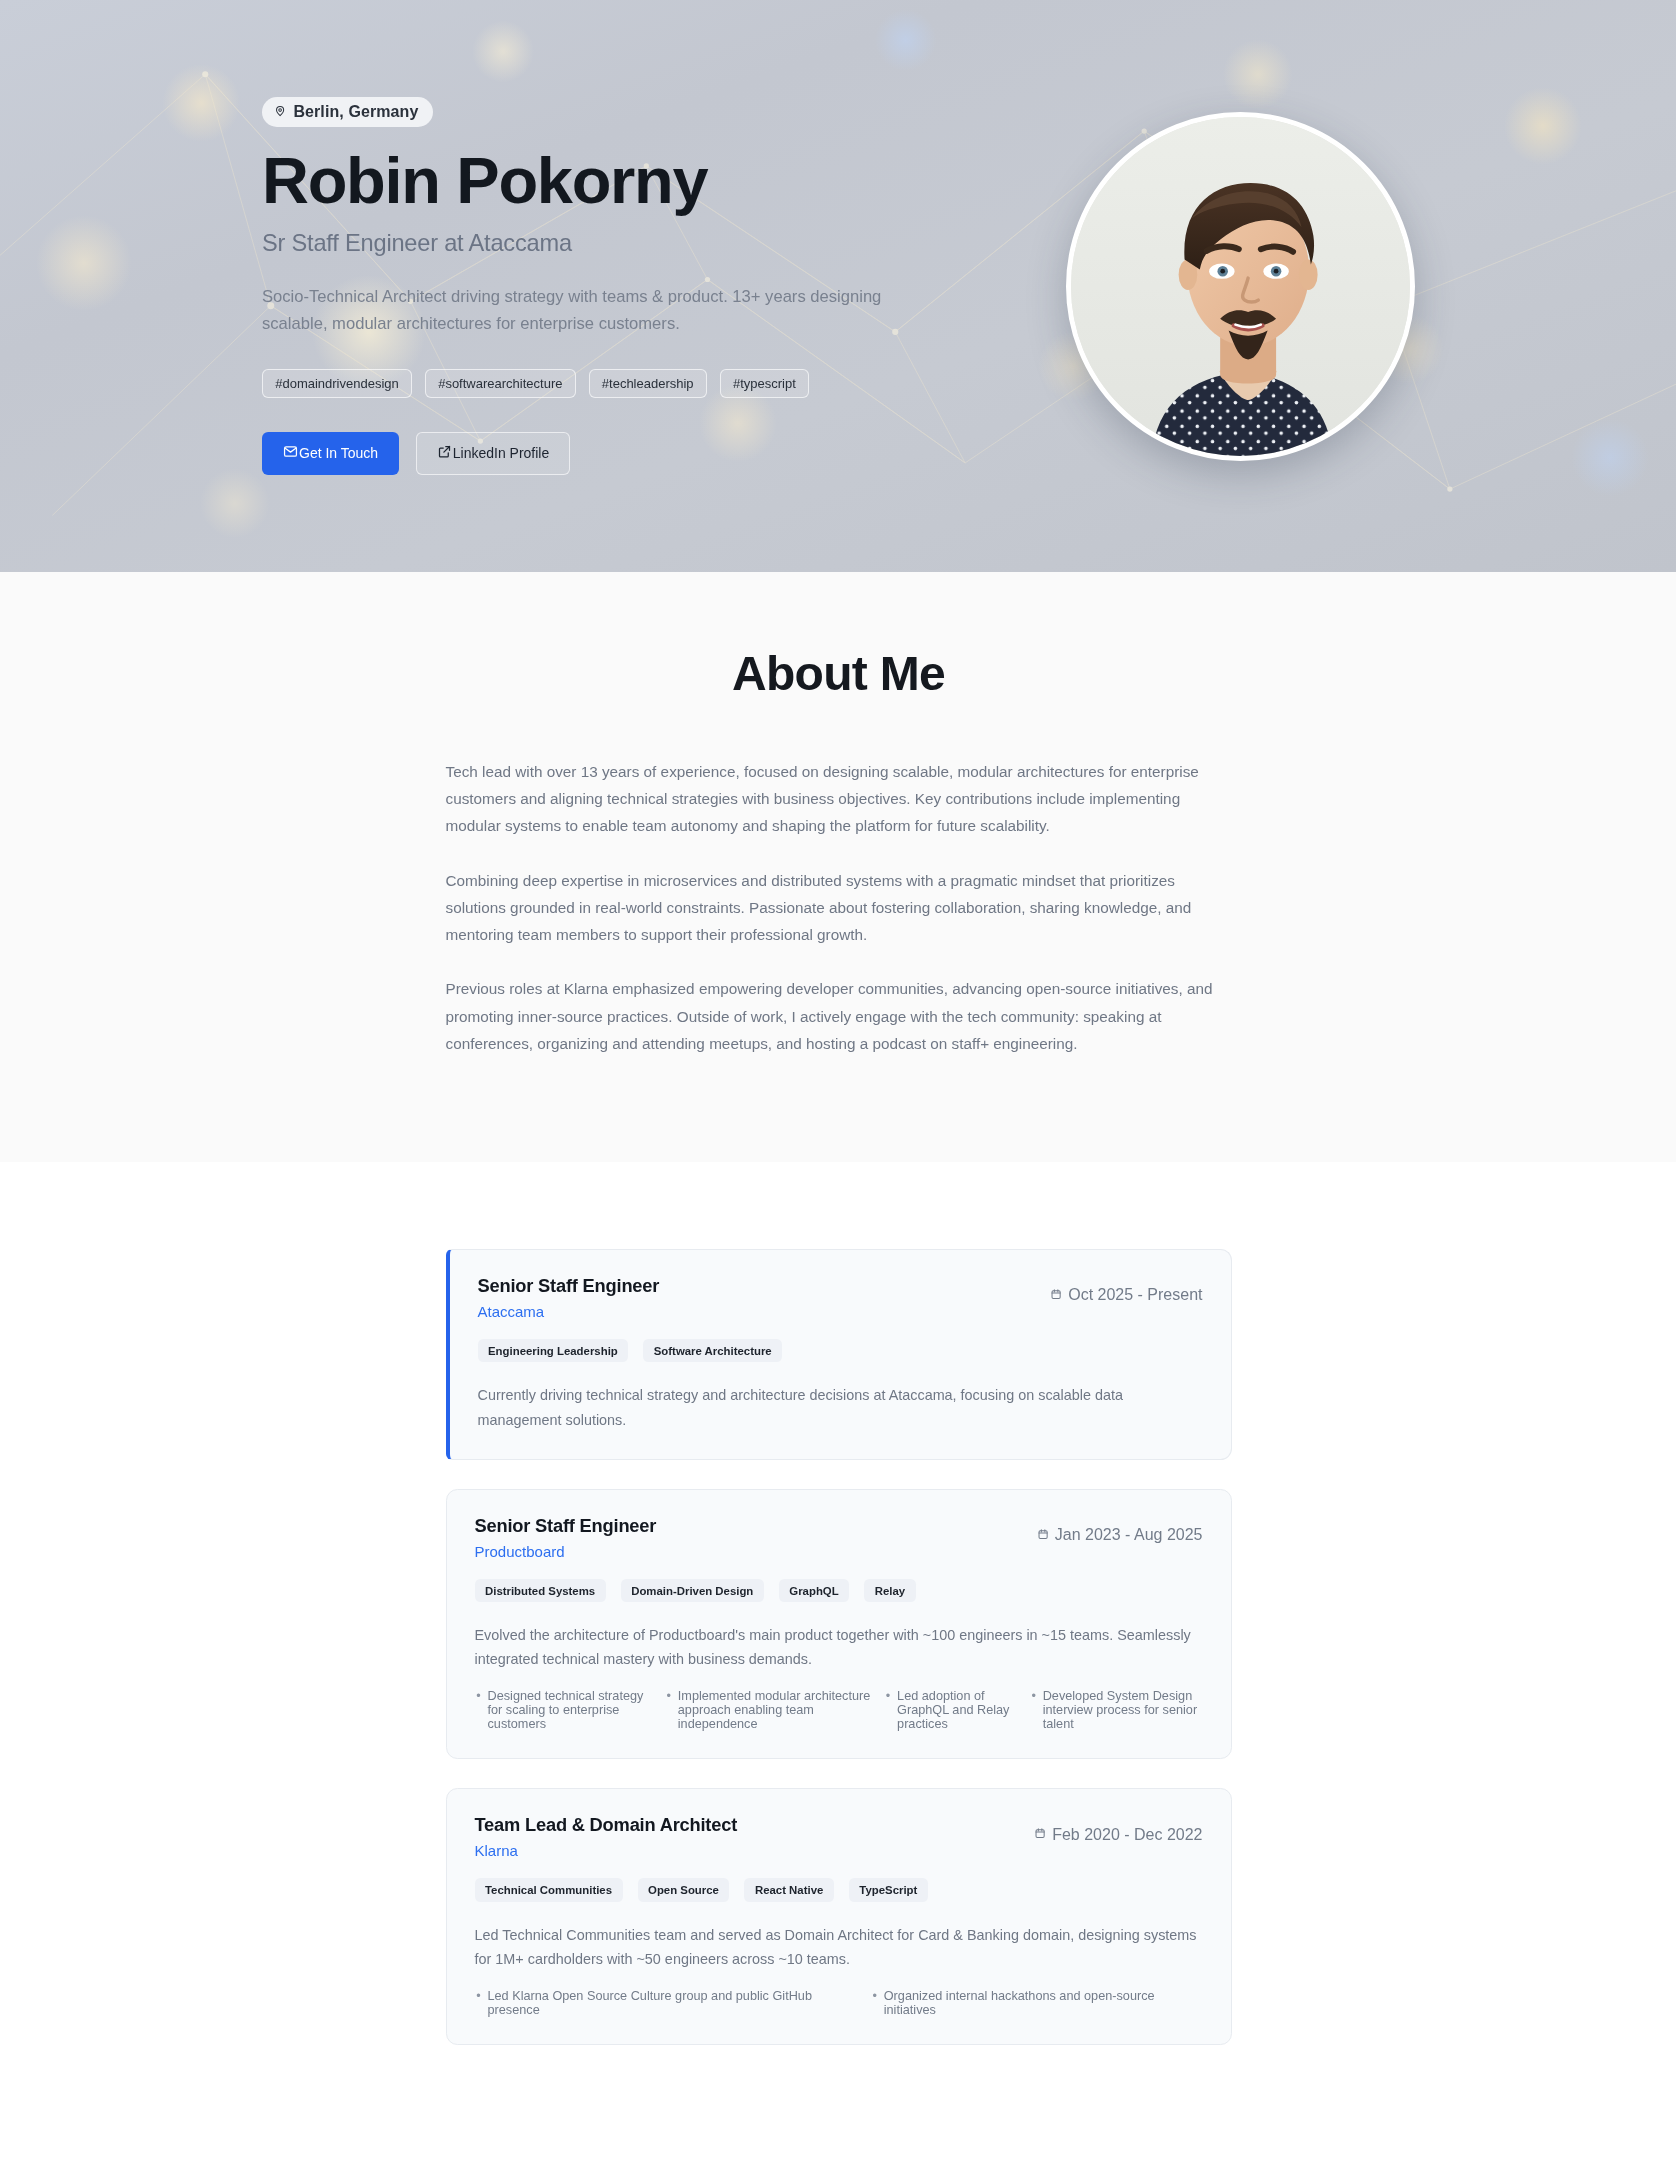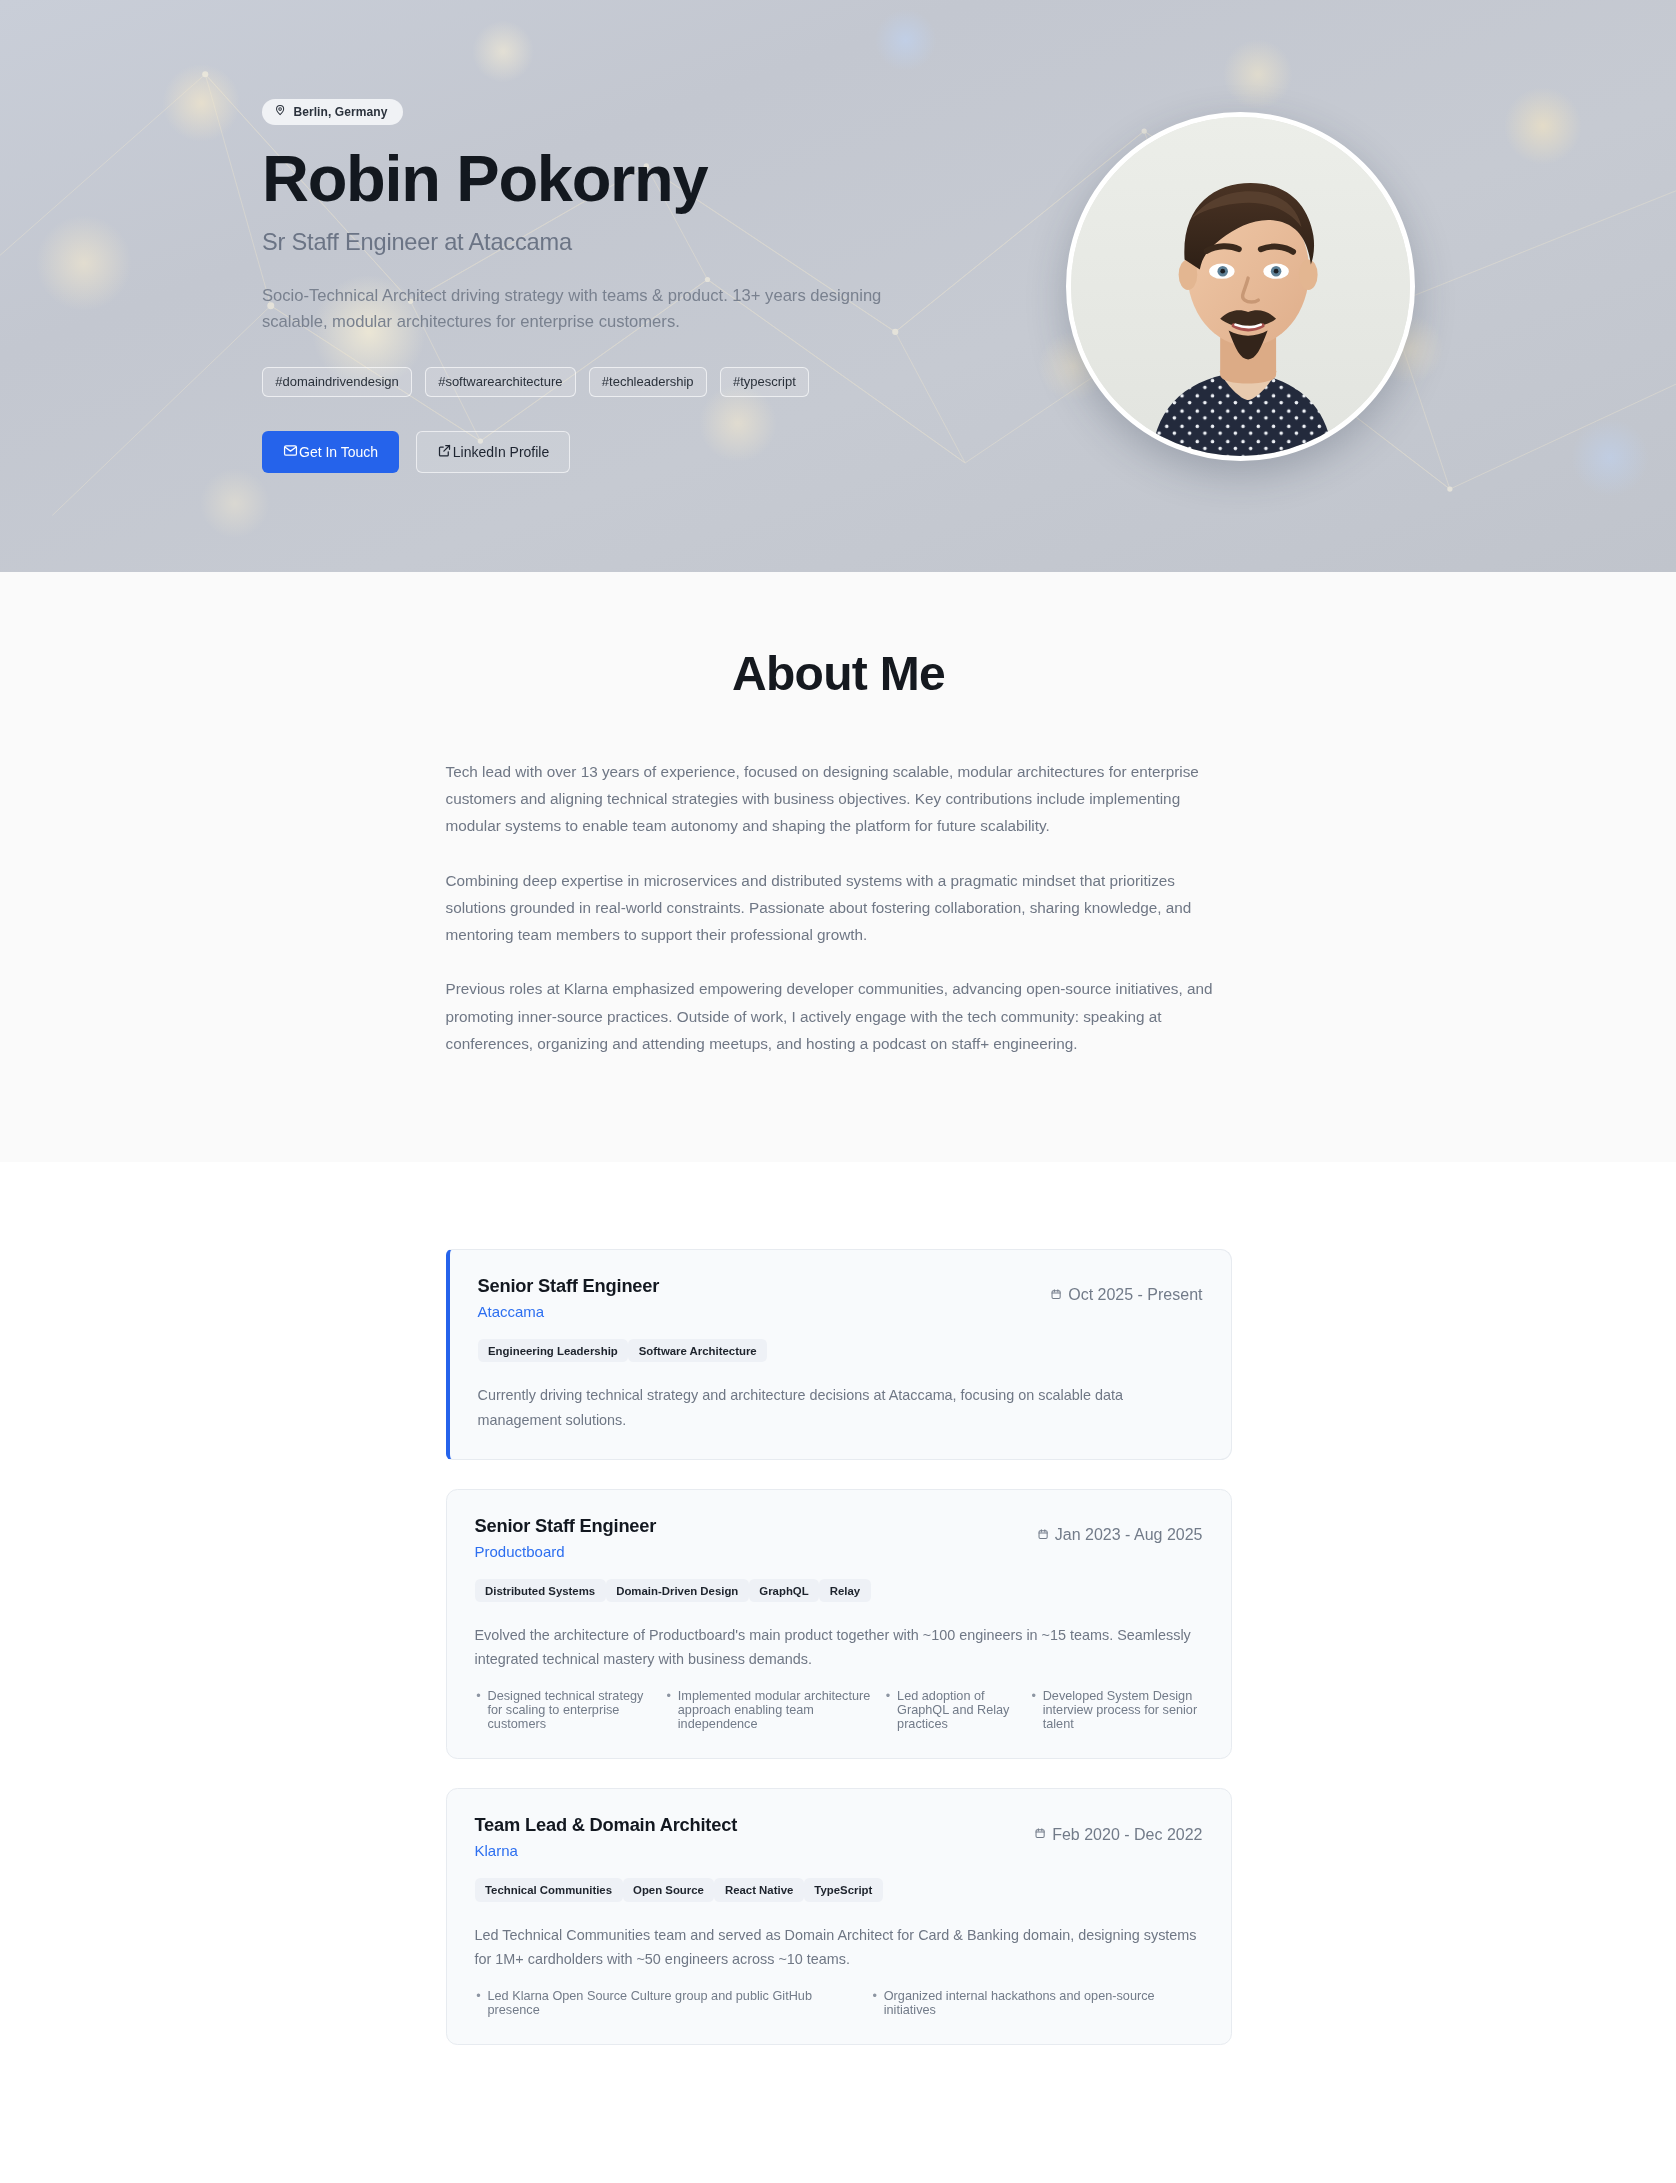--- a/index.html
+++ b/index.html
@@ -43,21 +43,21 @@
     justify-content: space-between;
   }
   .hero-left { max-width: 690px; }
   .loc-badge {
     display: inline-flex;
     align-items: center;
     gap: 7px;
     background: rgba(246,247,249,0.88);
     border-radius: 436px;
     padding: 5.7px 15px 5.7px 12.2px;
-    font-size: 12px;
+    font-size: 16px;
     font-weight: 700;
     color: #2b323c;
     letter-spacing: 0.1px;
   }
   .loc-badge svg { width: 12.2px; height: 12.2px; }
   h1.hero-name {
     margin-top: 20px;
     font-size: 65px;
     line-height: 1.04;
     font-weight: 700;
@@ -150,21 +150,21 @@
     border-radius: 11.4px;
     padding: 25px 28px 27px;
     position: relative;
   }
   .exp-card.accent { border-left: 4.4px solid #2563eb; border-radius: 6.1px 11.4px 11.4px 6.1px; }
   .exp-head { display: flex; justify-content: space-between; align-items: flex-start; gap: 17.5px; }
   .exp-role { font-size: 18.3px; font-weight: 700; color: #131820; letter-spacing: -0.2px; }
   .exp-company { margin-top: 6.1px; font-size: 15px; color: #2d6ff0; }
   .exp-date { display: flex; align-items: center; gap: 6.1px; font-size: 16px; color: #727b89; white-space: nowrap; padding-top: 11.4px; }
   .exp-date svg { width: 12.2px; height: 12.2px; }
-  .exp-tags { margin-top: 19px; display: flex; gap: 0; flex-wrap: wrap; }
+  .exp-tags { margin-top: 19px; display: flex; gap: 15px; flex-wrap: wrap; }
   .exp-tag {
     background: #eef1f6;
     border-radius: 5.2px;
     padding: 5.7px 10.5px;
     font-size: 11.4px;
     font-weight: 700;
     color: #1d232c;
   }
   .exp-desc { margin-top: 21px; font-size: 14.4px; line-height: 1.68; color: #6f7785; }
   .exp-bullets { margin-top: 17.5px; list-style: none; display: flex; flex-direction: row; gap: 12.2px; }

